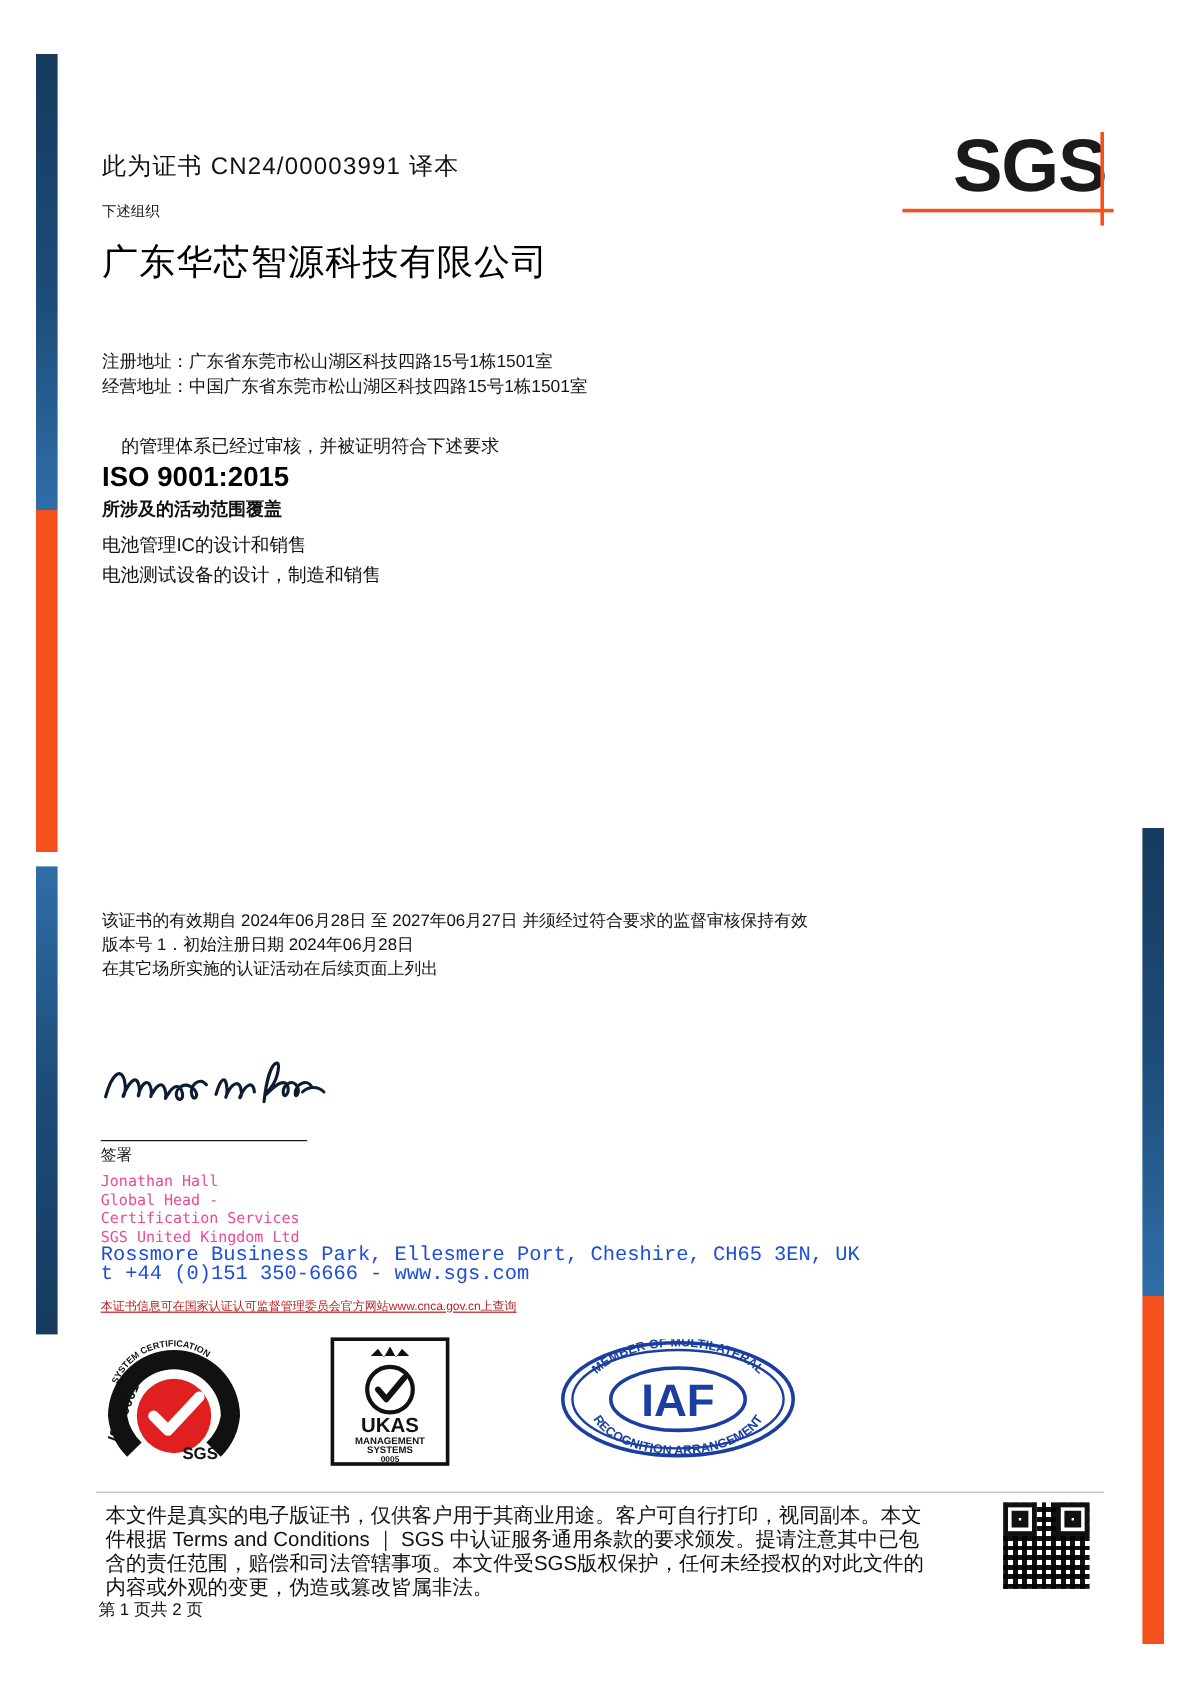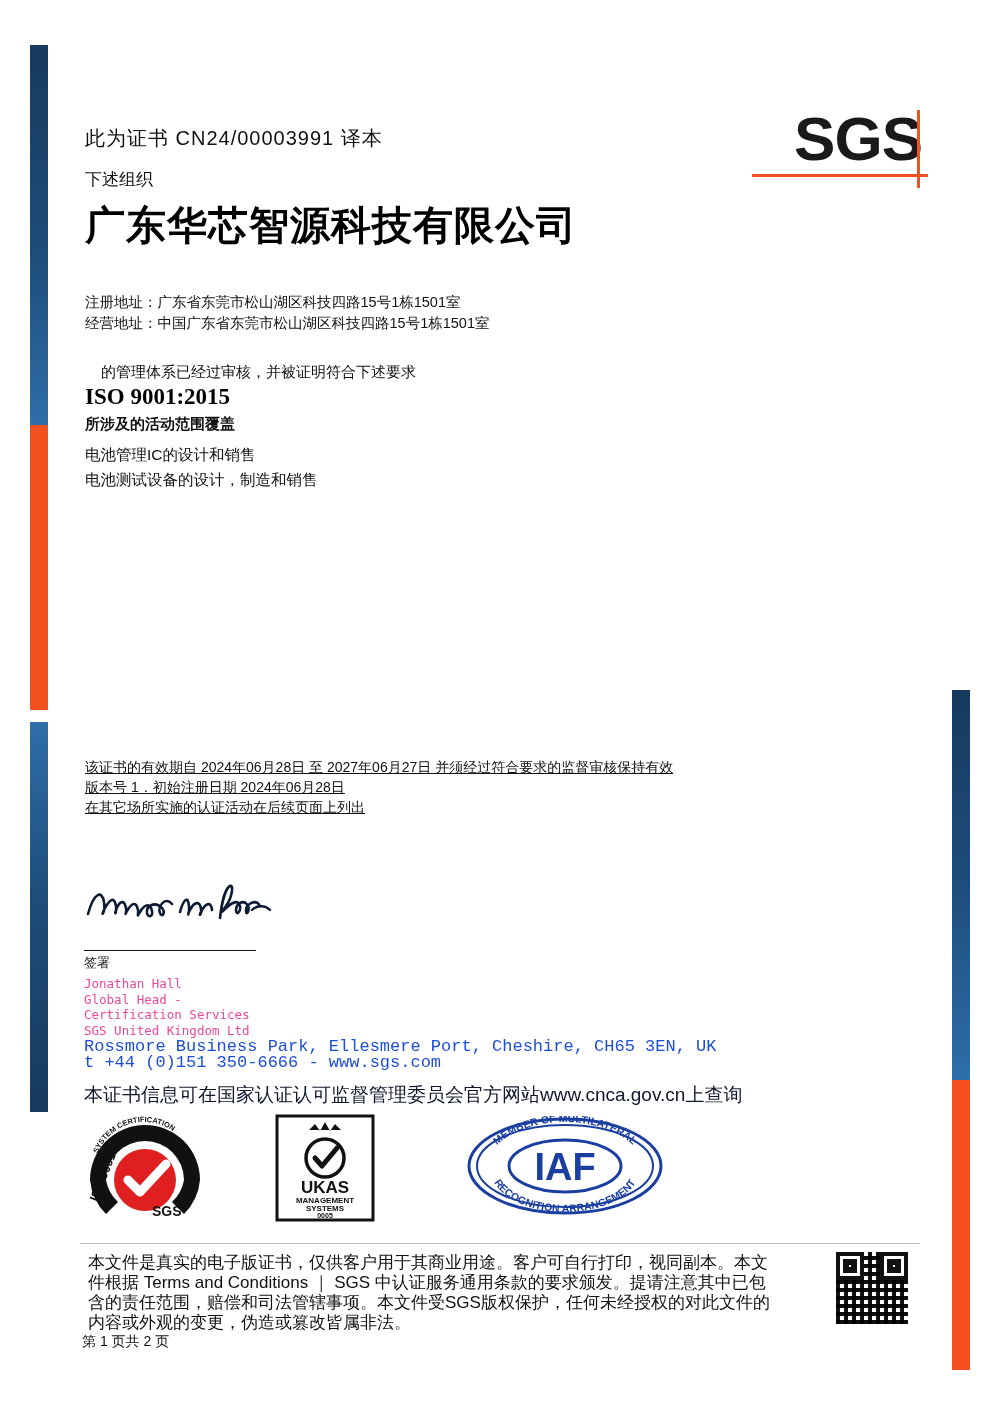--- a/index.html
+++ b/index.html
@@ -92,29 +92,29 @@
     left: 85px;
     top: 125px;
     font-size: 20px;
     letter-spacing: 1px;
     color: #111;
   }
   .line-org-label {
     position: absolute;
     left: 85px;
     top: 168px;
-    font-size: 17px;
+    font-size: 12px;
     color: #111;
   }
   .org-name {
     position: absolute;
     left: 85px;
     top: 198px;
-    font-size: 40px;
-    font-weight: bold;
+    font-size: 30px;
+    font-weight: normal;
     letter-spacing: 1px;
     color: #000;
   }
 
   .details {
     position: absolute;
     left: 85px;
     top: 292px;
     font-size: 14.5px;
     line-height: 21px;
@@ -129,21 +129,21 @@
     font-size: 15px;
     color: #111;
     margin-left: 16px;
   }
   .std-name {
     position: absolute;
     left: 85px;
     top: 384px;
     font-size: 23px;
     font-weight: bold;
-    font-family: Liberation Serif, serif;
+    font-family: Liberation Sans, sans-serif;
     letter-spacing: 0px;
     color: #000;
   }
 
   .scope-label {
     position: absolute;
     left: 85px;
     top: 415px;
     font-size: 15px;
     color: #111;
@@ -159,21 +159,21 @@
   }
 
   .validity {
     position: absolute;
     left: 85px;
     top: 757px;
     font-size: 14px;
     line-height: 20px;
     color: #111;
   }
-  .validity div { white-space: nowrap; text-decoration: underline; }
+  .validity div { white-space: nowrap; }
 
   
   .signature-mark {
     position: absolute;
     left: 84px;
     top: 880px;
     width: 190px;
     height: 50px;
   }
   .signature-mark svg { display: block; }
@@ -208,22 +208,23 @@
     top: 1039px;
     font-family: Liberation Mono, monospace;
     font-size: 17px;
     line-height: 16px;
     color: #1d4ed8;
   }
   .cnca-line {
     position: absolute;
     left: 84px;
     top: 1082px;
-    font-size: 19px;
-    color: #0f172a;
+    font-size: 10px;
+    color: #b91c1c;
+    text-decoration: underline;
   }
 
   
   .marks {
     position: absolute;
     left: 80px;
     top: 1110px;
     height: 110px;
   }
 

